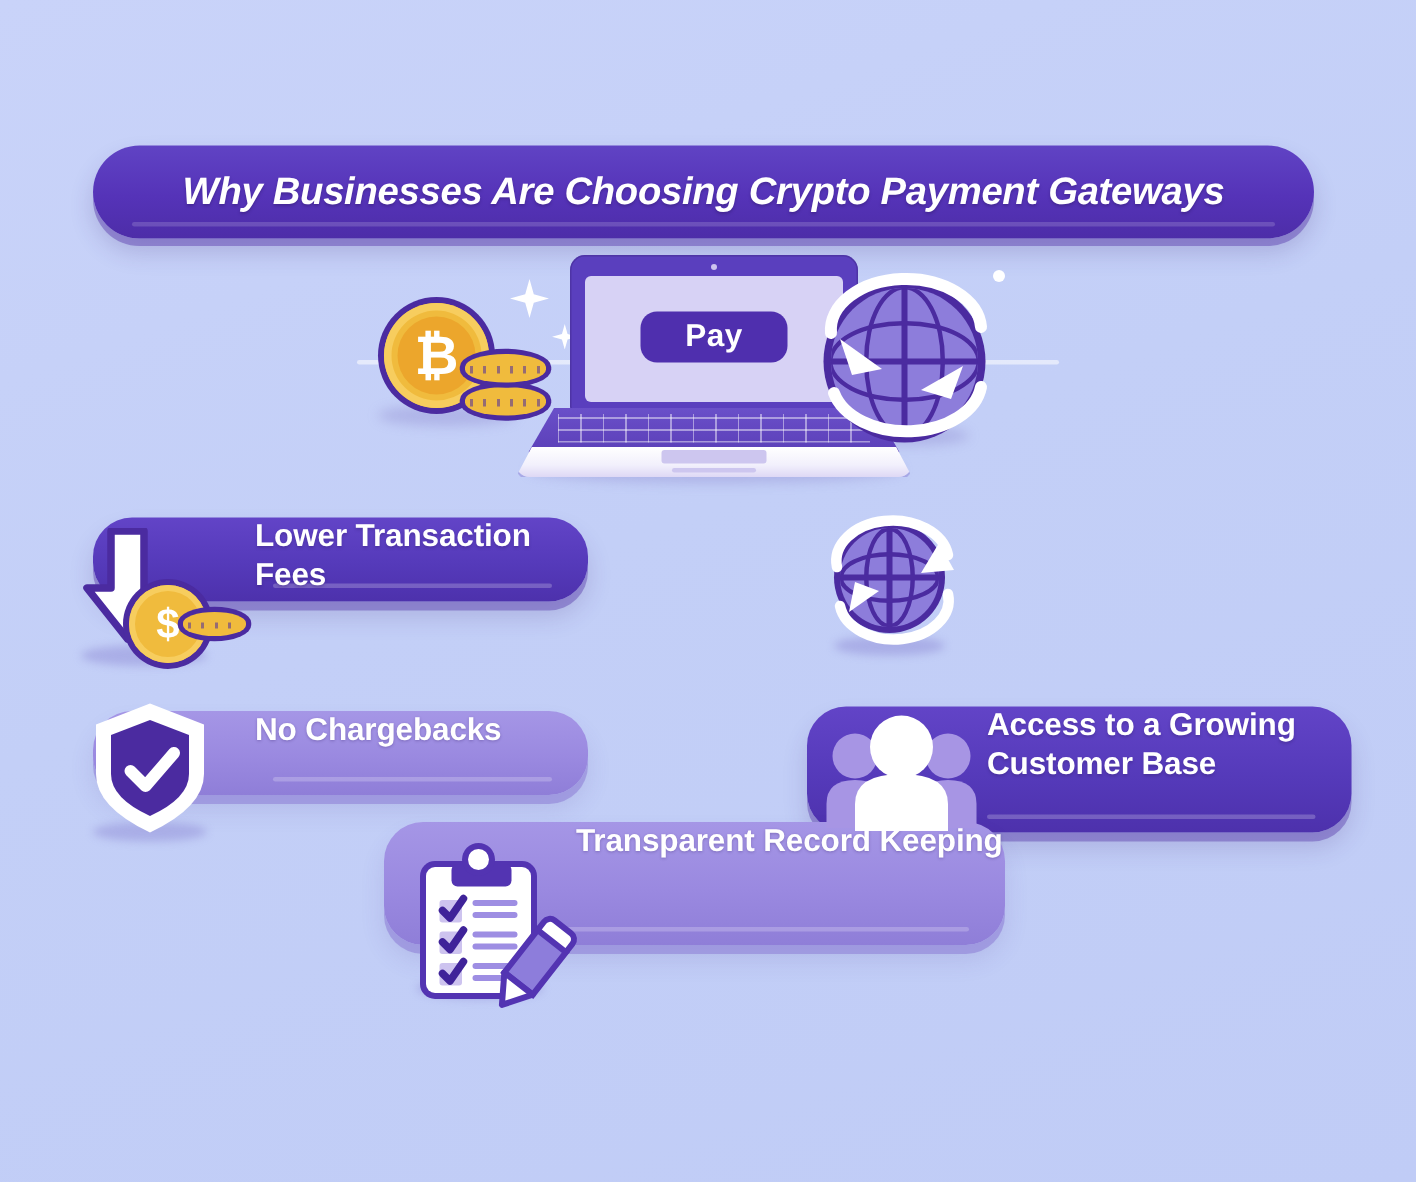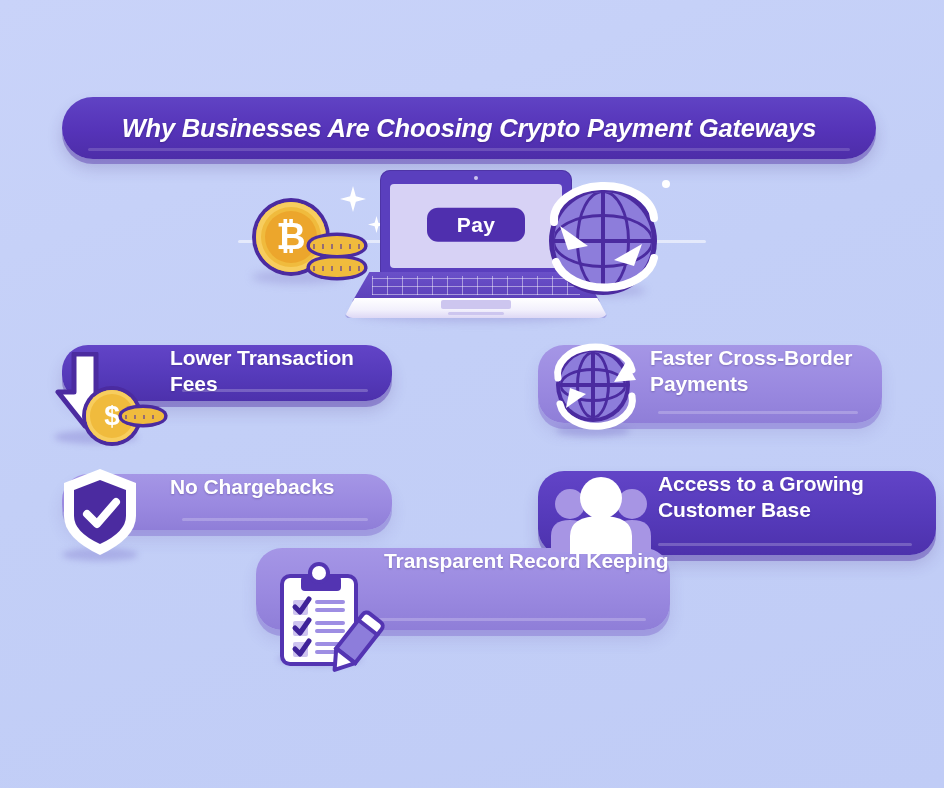--- a/index.html
+++ b/index.html
@@ -291,23 +291,20 @@
     <div class="icon-shadow" style="left:10px; top:78px; width:84px; height:14px;"></div>
     <svg width="78" height="82" style="position:absolute; left:8px; top:0;">
       <path d="M 22 2 L 44 2 L 44 40 L 60 40 L 33 74 L 6 40 L 22 40 Z" fill="#ffffff" stroke="#4b2ba0" stroke-width="5" stroke-linejoin="round"></path>
     </svg>
     <div class="dollar-coin" style="left:42px; top:38px;">
       <span class="dollar-glyph">$</span>
     </div>
     <div class="coin-stack" style="left:78px; top:56px; width:42px; height:16px;"></div>
   </div>
 
-  <div class="card light" style="left:538px; top:345px; width:344px; height:78px; padding-left:112px; box-sizing:border-box;">
-    <span class="card-label">Faster Cross-Border Payments</span>
-  </div>
   <div class="card-icon" style="left:548px; top:348px; width:96px; height:96px;">
     <div class="icon-shadow" style="left:8px; top:76px; width:74px; height:13px;"></div>
     <div class="globe-ball" style="position:absolute; left:12px; top:4px; width:66px; height:66px; box-shadow:0 0 0 4px #4b2ba0;">
       <div class="meridian" style="left:24%; right:24%; border-width:3px;"></div>
       <div class="parallel" style="top:24%; bottom:24%; border-width:3px;"></div>
     </div>
     <svg width="100" height="86" style="position:absolute; left:0; top:-2px; overflow:visible;">
       <path d="M 10 32 A 36 26 0 0 1 84 24" stroke="#ffffff" stroke-width="7" fill="none" stroke-linecap="round"></path>
       <path d="M 84 50 A 36 26 0 0 1 12 58" stroke="#ffffff" stroke-width="7" fill="none" stroke-linecap="round"></path>
       <path d="M 78 16 L 66 36 L 88 34 Z" fill="#ffffff"></path>
@@ -320,21 +317,21 @@
   </div>
   <div class="card-icon" style="left:58px; top:466px; width:96px; height:100px;">
     <div class="icon-shadow" style="left:4px; top:82px; width:76px; height:13px;"></div>
     <svg width="86" height="94" style="position:absolute; left:0; top:0;">
       <path d="M 42 3 L 78 17 L 78 50 Q 78 72 42 89 Q 6 72 6 50 L 6 17 Z" fill="#ffffff"></path>
       <path d="M 42 14 L 68 24 L 68 50 Q 68 66 42 78 Q 16 66 16 50 L 16 24 Z" fill="#4b2ba0"></path>
       <path d="M 29 48 L 39 58 L 58 36" stroke="#ffffff" stroke-width="8" fill="none" stroke-linecap="round" stroke-linejoin="round"></path>
     </svg>
   </div>
 
-  <div class="card dark" style="left:538px; top:471px; width:398px; height:84px; padding-left:120px; box-sizing:border-box;">
+  <div class="card dark" style="left:538px; top:471px; width:363px; height:84px; padding-left:120px; box-sizing:border-box;">
     <span class="card-label">Access to a Growing Customer Base</span>
   </div>
   <div class="card-icon" style="left:548px; top:474px; width:112px; height:80px;">
     <svg width="112" height="80" style="position:absolute; left:0; top:0;">
       <circle cx="22" cy="30" r="15" fill="#a795e4"></circle>
       <path d="M 3 78 L 3 62 Q 3 46 22 46 Q 41 46 41 62 L 41 78 Z" fill="#a795e4"></path>
       <circle cx="84" cy="30" r="15" fill="#a795e4"></circle>
       <path d="M 65 78 L 65 62 Q 65 46 84 46 Q 103 46 103 62 L 103 78 Z" fill="#a795e4"></path>
       <circle cx="53" cy="24" r="21" fill="#ffffff"></circle>
       <path d="M 22 80 L 22 62 Q 22 42 53 42 Q 84 42 84 62 L 84 80 Z" fill="#ffffff"></path>

